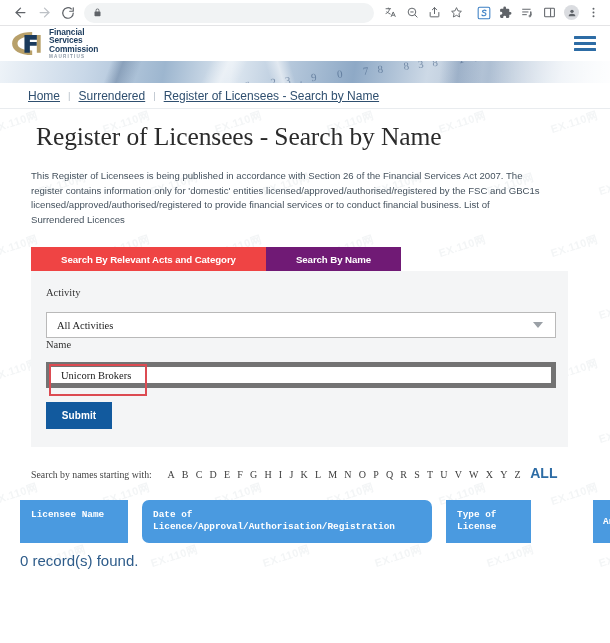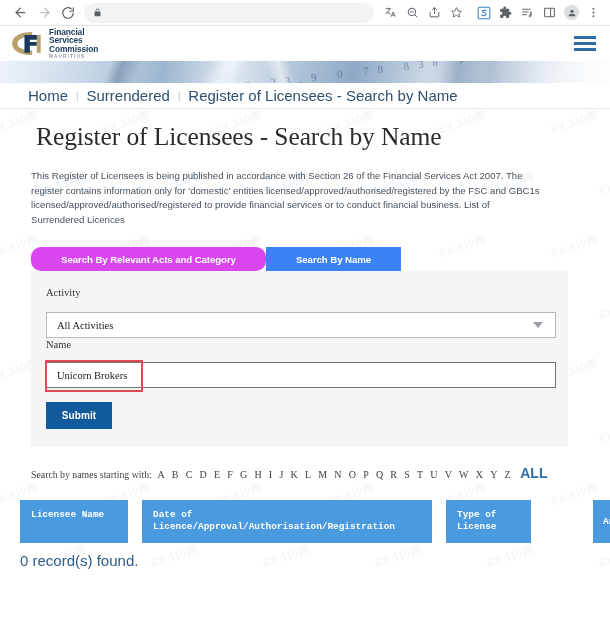--- a/index.html
+++ b/index.html
@@ -95,21 +95,21 @@
     position: absolute; right: 0; top: 0; width: 120px; height: 100%;
     background: linear-gradient(90deg, rgba(255,255,255,0), rgba(255,255,255,.85));
   }
 
   
   .breadcrumb {
     height: 26px; display: flex; align-items: center;
     padding-left: 28px; gap: 8px; background: #fff;
     border-bottom: 1px solid #e9ecef;
   }
-  .crumb { font-size: 15px; color: #2f4f6f; }
+  .crumb { font-size: 12px; color: #2f4f6f; text-decoration: underline; }
   .crumb-sep { font-size: 9.5px; color: #b6bfc8; }
 
   
   .page { position: relative; background: #fff; }
   .watermarks {
     position: absolute; inset: 0; pointer-events: none;
     z-index: 3; overflow: hidden;
   }
   .wm {
     position: absolute; font-size: 11px; font-weight: bold;
@@ -129,22 +129,22 @@
   }
 
   
   .tabs { display: flex; margin: 20px 0 0 31px; width: 370px; }
   .tab {
     flex: 1 1 auto; height: 24px; display: flex;
     align-items: center; justify-content: center;
     font-size: 9.7px; font-weight: bold; color: #ffffff;
     letter-spacing: -0.1px;
   }
-  .tab.inactive { background: #d946ef; border-radius: 10px; }
-  .tab.active { background: #3b82f6; flex: 0 0 135px; text-align: center; }
+  .tab.inactive { background: #ef4444; }
+  .tab.active { background: #701a75; flex: 0 0 135px; text-align: center; }
 
   
   .form-panel {
     margin: 0 0 0 31px; width: 537px;
     background: #f4f5f6; padding: 16px 12px 18px 15px;
     position: relative;
   }
   .field-label {
     font-family: "Liberation Serif", serif;
     font-size: 10.5px; color: #333; margin-bottom: 14px;
@@ -157,21 +157,21 @@
   }
   .select-box span {
     font-family: "Liberation Serif", serif; font-size: 10.5px; color: #222;
   }
   .caret {
     width: 0; height: 0; border-left: 5px solid transparent;
     border-right: 5px solid transparent; border-top: 6px solid #9aa0a6;
     margin-right: 2px;
   }
   .text-input {
-    height: 26px; background: #fff; border: 1px solid #737373;
+    height: 26px; background: #fff; border: 5px solid #737373;
     display: flex; align-items: center; padding: 0 10px;
     width: 100%; margin-top: 12px; position: relative;
   }
   .text-input span {
     font-family: "Liberation Serif", serif; font-size: 10.5px; color: #1a1a1a;
   }
   .annot-red {
     position: absolute; left: -2px; top: -3px;
     width: 98px; height: 32px;
     border: 2px solid #dc4b52; pointer-events: none; z-index: 6;
@@ -182,41 +182,41 @@
     font-size: 10px; font-weight: bold;
     display: flex; align-items: center; justify-content: center;
     border: none; cursor: pointer; letter-spacing: .1px;
   }
 
   
   .alpha-row {
     display: flex; align-items: baseline; gap: 0;
     padding: 17px 0 0 31px; font-family: "Liberation Serif", serif;
   }
-  .alpha-lead { font-size: 9.8px; color: #444; margin-right: 2px; }
+  .alpha-lead { font-size: 9.8px; color: #444; margin-right: 12px; }
   .alpha-letter {
     font-size: 10px; color: #3d3d3d; padding: 0 3.6px;
     font-family: "Liberation Serif", serif; text-decoration: none;
   }
   .alpha-all {
     font-size: 14px; color: #2d6ca5; font-weight: bold;
     margin-left: 6px; font-family: "Liberation Sans", sans-serif;
   }
 
   
   .table-head {
     display: flex; gap: 14px; margin: 18px 0 0 20px; width: 570px; font-family: Liberation Mono, monospace;
   }
   .th {
     background: #4a9ae0; color: #ffffff;
     font-size: 9.4px; font-weight: bold; line-height: 1.28;
     padding: 9px 0 9px 11px; min-height: 43px;
   }
   .th.c1 { flex: 0 0 108px; }
-  .th.c2 { flex: 0 0 290px; }
+  .th.c2 { flex: 0 0 290px; border-radius: 7px; }
   .th.c3 { flex: 0 0 85px; }
   .th.c4 { flex: 0 0 80px; padding-left: 10px; display:flex; align-items:center;margin-left:48px; }
   .record-count {
     font-size: 15px; color: #2e5c8a; font-weight: normal;
     padding: 9px 0 0 20px;
   }
 </style>
 </head>
 <body>
 

